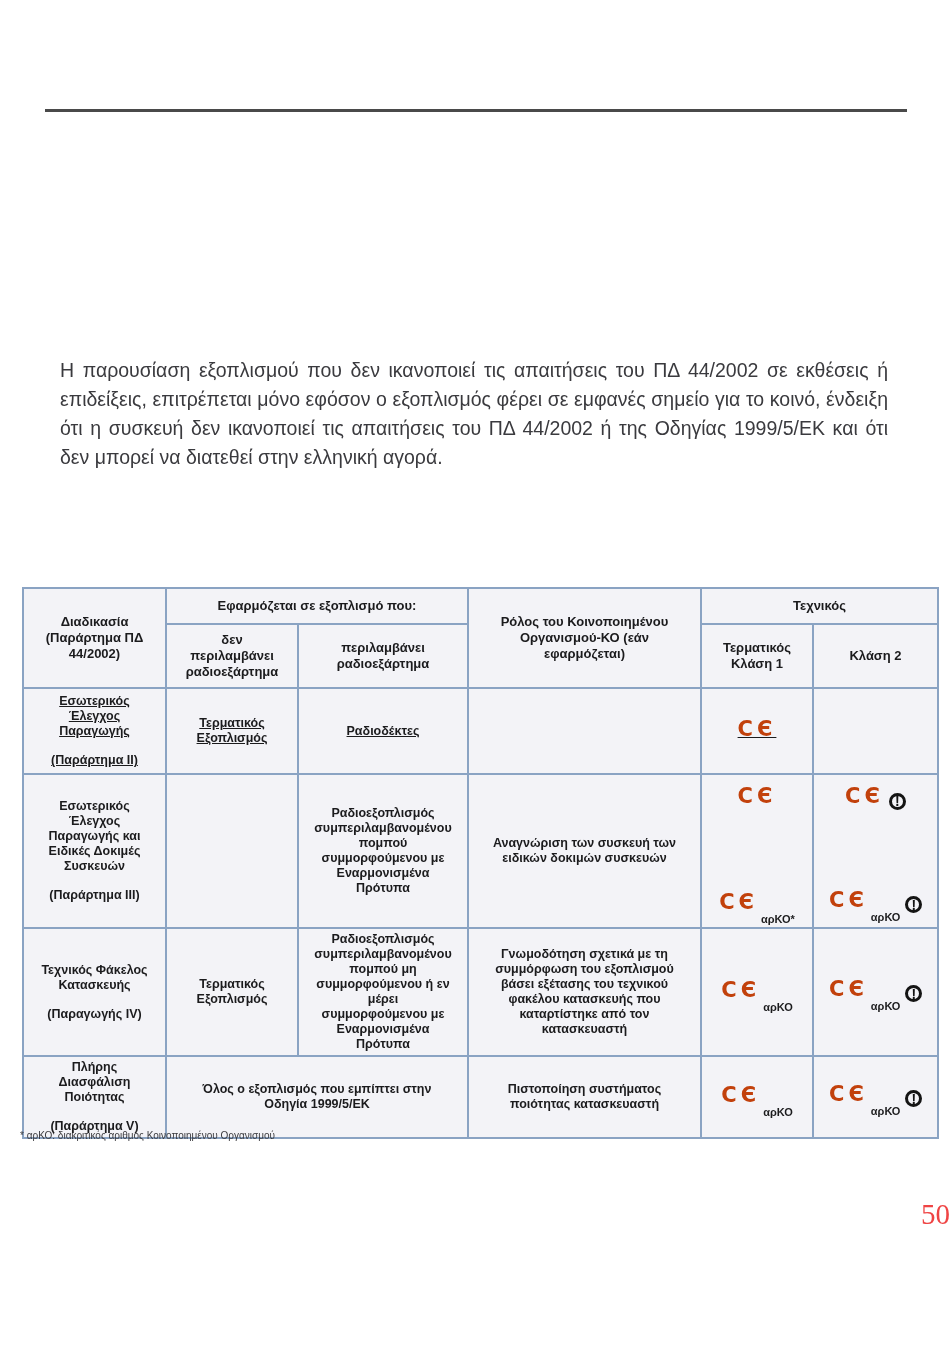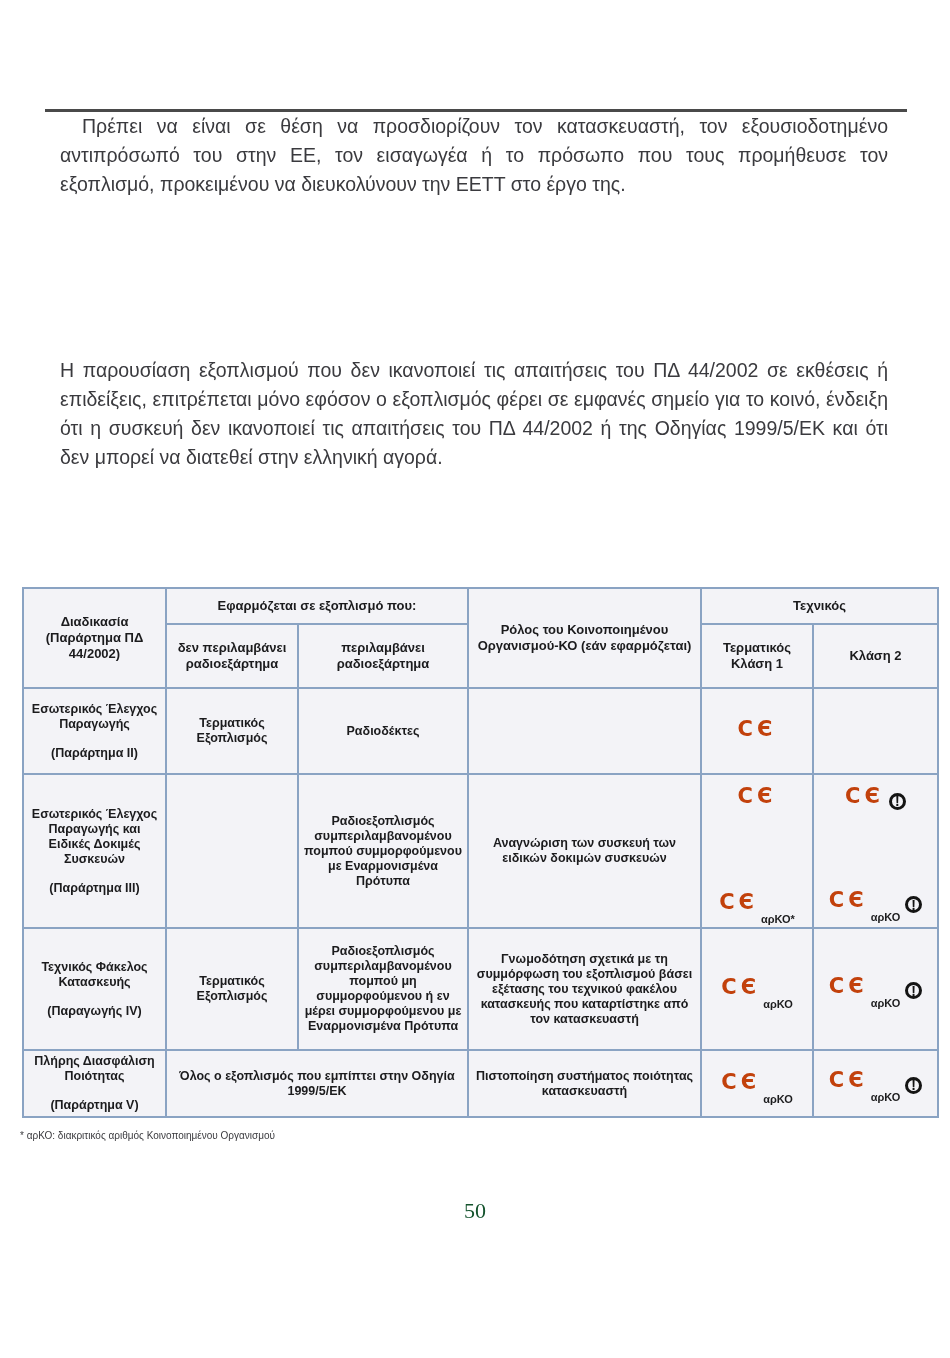--- a/index.html
+++ b/index.html
@@ -24,55 +24,54 @@
   .p2{top:356px;}
 
   .heading{position:absolute;left:62px;top:297px;margin:0;
     color:var(--heading-red);font-size:19.5px;font-weight:bold;letter-spacing:.2px;}
 
   table.reg{position:absolute;left:22px;top:587px;width:915px;
     border-collapse:collapse;table-layout:fixed;}
   table.reg th,table.reg td{
     border:2px solid var(--table-border);background:var(--cell-bg);
     color:var(--table-text);font-weight:bold;text-align:center;vertical-align:middle;
-    padding:3px 3px;font-size:12.5px;line-height:15px;}
+    padding:3px 15px;font-size:12.5px;line-height:15px;}
   table.reg th{font-size:13px;line-height:16px;}
   tr.hr1 th{height:36px;}
   tr.hr2 th{height:64px;}
-  tr.rA td{height:86px;}
+  tr.rA td{height:86px;text-decoration:underline;}
   tr.rB td{height:154px;}
   tr.rC td{height:122px;}
   tr.rD td{height:52px;}
   .annex{margin-top:14px;}
 
   td.markcell{text-align:left;padding-left:9px;}
   .mark{white-space:nowrap;}
   .marks-stack{display:flex;flex-direction:column;justify-content:space-between;
     height:128px;padding:2px 0;}
   .ce{font-size:21px;font-weight:bold;letter-spacing:4px;color:#c2410c;
     font-family:"DejaVu Sans","Liberation Sans",sans-serif;}
   .sub{font-size:11px;font-weight:bold;margin-left:3px;position:relative;top:14px;letter-spacing:0;}
   .alert-sign{display:inline-flex;align-items:center;justify-content:center;
     width:17px;height:17px;border:3px solid #141414;border-radius:50%;
     font-size:14px;font-weight:900;line-height:1;color:#141414;
     vertical-align:-3px;margin-left:5px;}
 
   .footnote{position:absolute;left:20px;top:1130px;color:var(--body-text);
     font-size:10px;}
-  .page-number{position:absolute;left:0;top:1198px;width:100%;text-align:center;
-    font-family:"Liberation Serif","DejaVu Serif",serif;font-size:22px;color:#14532d;}
+  .page-number{position:absolute;left:0;top:1198px;width:100%;text-align:right;
+    font-family:"Liberation Serif","DejaVu Serif",serif;font-size:29px;color:#ef4444;}
 </style>
 </head>
 <body>
 
 <div class="page">
 
   <hr class="top-rule">
 
-  <p class="para p1">Πρέπει να είναι σε θέση να προσδιορίζουν τον κατασκευαστή, τον εξουσιοδοτημένο αντιπρόσωπό του στην ΕΕ, τον εισαγωγέα ή το πρόσωπο που τους προμήθευσε τον εξοπλισμό, προκειμένου να διευκολύνουν την ΕΕΤΤ στο έργο της.</p>
 
 
   <p class="para p2">Η παρουσίαση εξοπλισμού που δεν ικανοποιεί τις απαιτήσεις του ΠΔ 44/2002 σε εκθέσεις ή επιδείξεις, επιτρέπεται μόνο εφόσον ο εξοπλισμός φέρει σε εμφανές σημείο για το κοινό, ένδειξη ότι η συσκευή δεν ικανοποιεί τις απαιτήσεις του ΠΔ 44/2002 ή της Οδηγίας 1999/5/ΕΚ και ότι δεν μπορεί να διατεθεί στην ελληνική αγορά.</p>
 
   <table class="reg">
     <colgroup>
       <col style="width:143px">
         <col style="width:132px">
         <col style="width:170px">
       <col style="width:233px">

